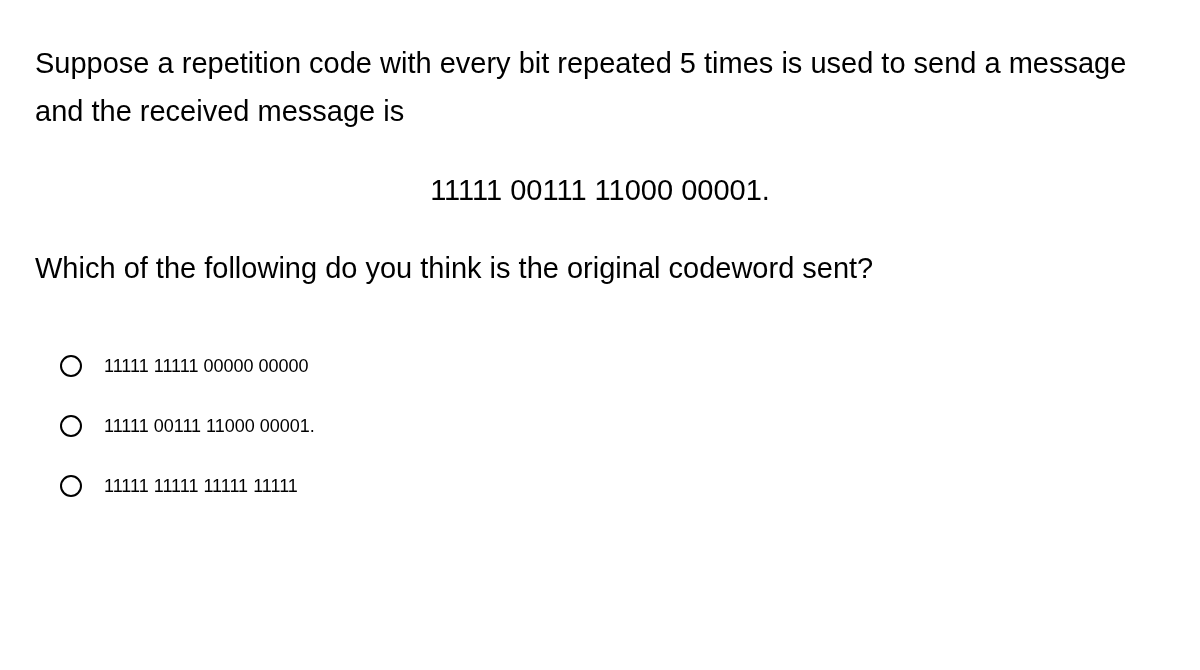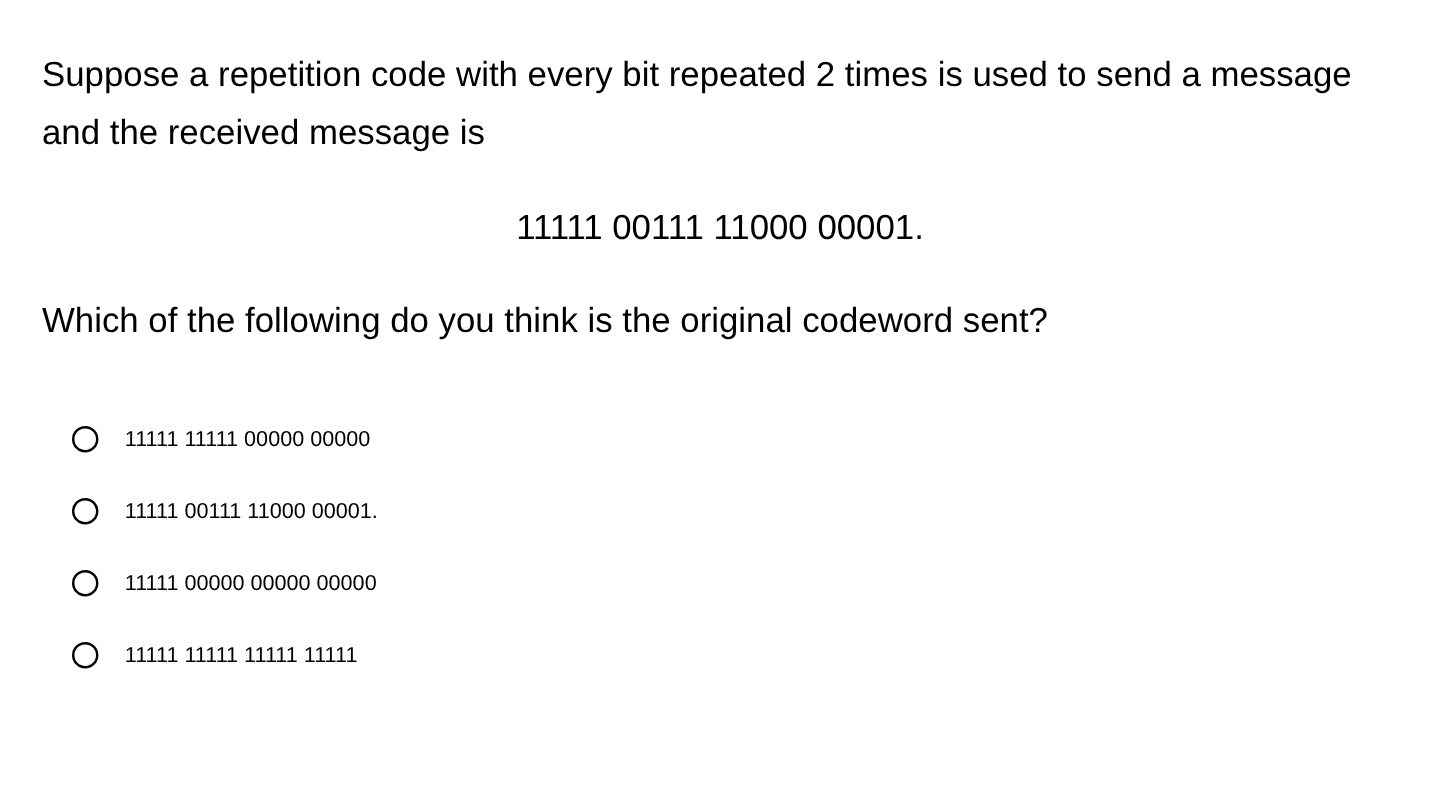--- a/index.html
+++ b/index.html
@@ -57,36 +57,32 @@
     }
     .option-label {
       font-size: 18px;
       font-weight: 400;
       cursor: pointer;
     }
   </style>
 </head>
 <body>
 
-<div class="question-intro">Suppose a repetition code with every bit repeated 2 times is used to send a message and the received message is</div>
+<div class="question-intro">Suppose a repetition code with every bit repeated 5 times is used to send a message and the received message is</div>
 
 <div class="received-message">11111 00111 11000 00001.</div>
 
 <div class="question-prompt">Which of the following do you think is the original codeword sent?</div>
 
 <div class="options">
   <div class="option">
     <div class="radio"></div>
     <span class="option-label">11111 11111 00000 00000</span>
   </div>
   <div class="option">
     <div class="radio"></div>
     <span class="option-label">11111 00111 11000 00001.</span>
   </div>
   <div class="option">
     <div class="radio"></div>
-    <span class="option-label">11111 00000 00000 00000</span>
-  </div>
-  <div class="option">
-    <div class="radio"></div>
     <span class="option-label">11111 11111 11111 11111</span>
   </div>
 </div>
 
 </body></html>

